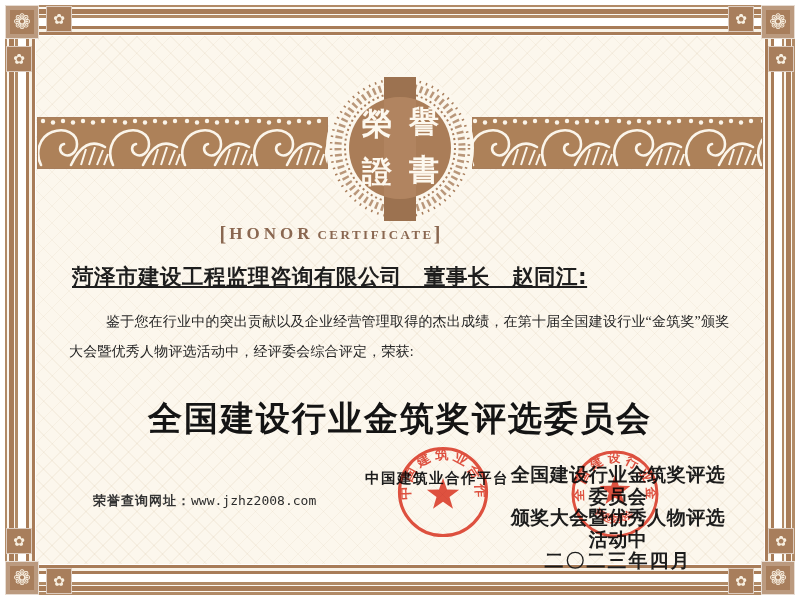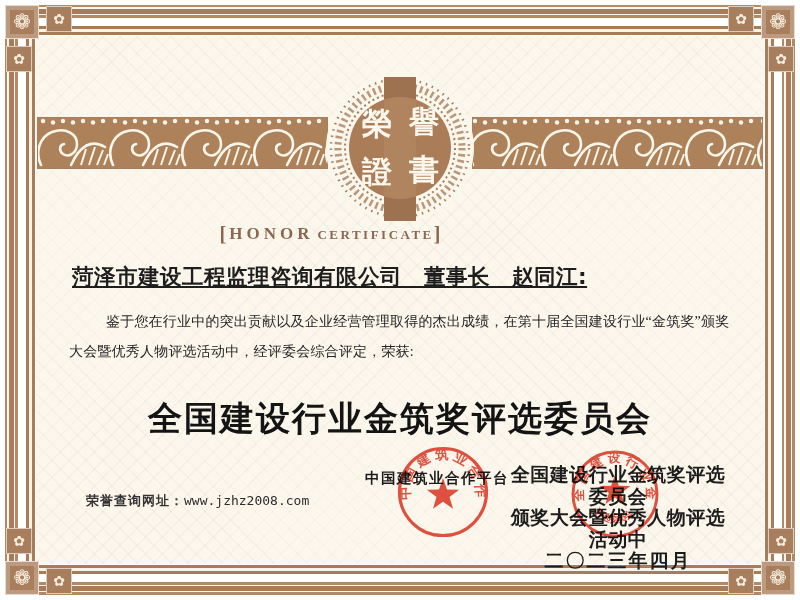--- a/index.html
+++ b/index.html
@@ -46,21 +46,21 @@
     color:#1e1e1e;letter-spacing:.5px;white-space:nowrap;text-decoration:underline;}
 
   .body-par{position:absolute;left:69px;top:307px;width:672px;font-size:14px;line-height:30px;
     text-indent:37px;color:#262626;font-family:"Liberation Serif","DejaVu Serif",serif;letter-spacing:.2px;}
 
   .award-title{position:absolute;left:100px;top:396px;width:600px;text-align:center;
     font-size:34px;font-weight:bold;letter-spacing:2px;color:#141414;}
 
   .f-left{position:absolute;left:86px;top:492px;font-size:13px;color:#333;}
   .f-left .row{margin-bottom:8px;white-space:nowrap;}
-  .f-left .row:first-child{}
+  .f-left .row:first-child{margin-left:7px;}
   .f-left .lab{font-weight:bold;letter-spacing:1px;}
   .f-left .val{font-family:"DejaVu Sans Mono","Liberation Mono",monospace;font-size:13px;color:#2c2c2c;}
 
   .f-center{position:absolute;left:337px;top:468px;width:200px;text-align:center;
     font-size:14.5px;font-weight:bold;color:#1c1c1c;line-height:21px;letter-spacing:1.5px;}
   .f-right{position:absolute;left:505px;top:464px;width:226px;text-align:center;
     font-size:19px;font-weight:bold;color:#1c1c1c;line-height:21.5px;letter-spacing:.5px;}
   .f-right .date{letter-spacing:2px;}
 
   .seal{position:absolute;mix-blend-mode:multiply;opacity:.88;}

